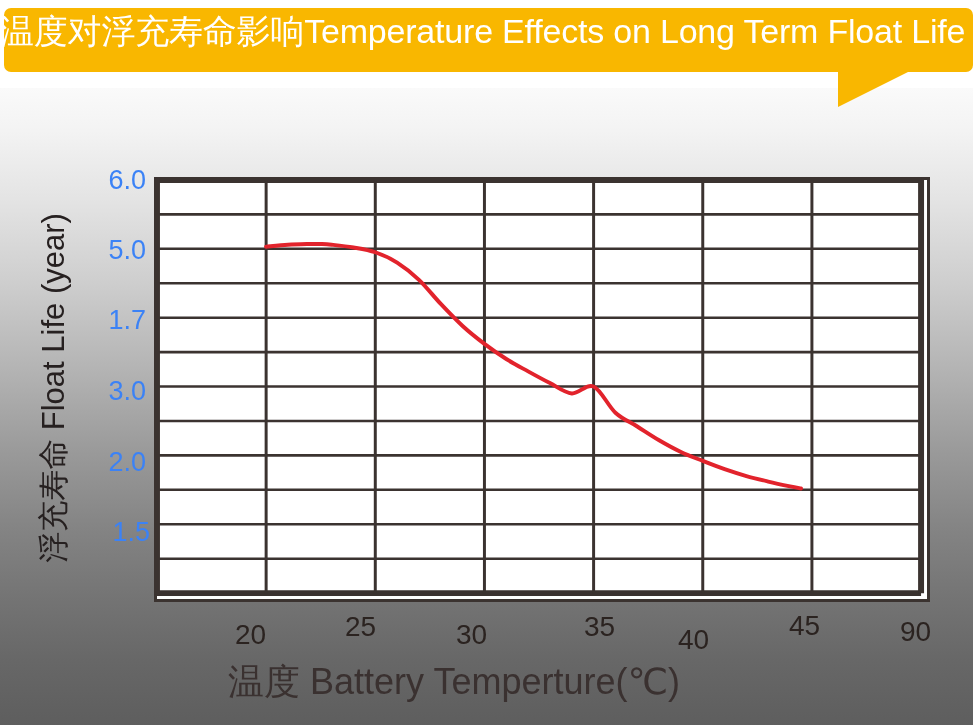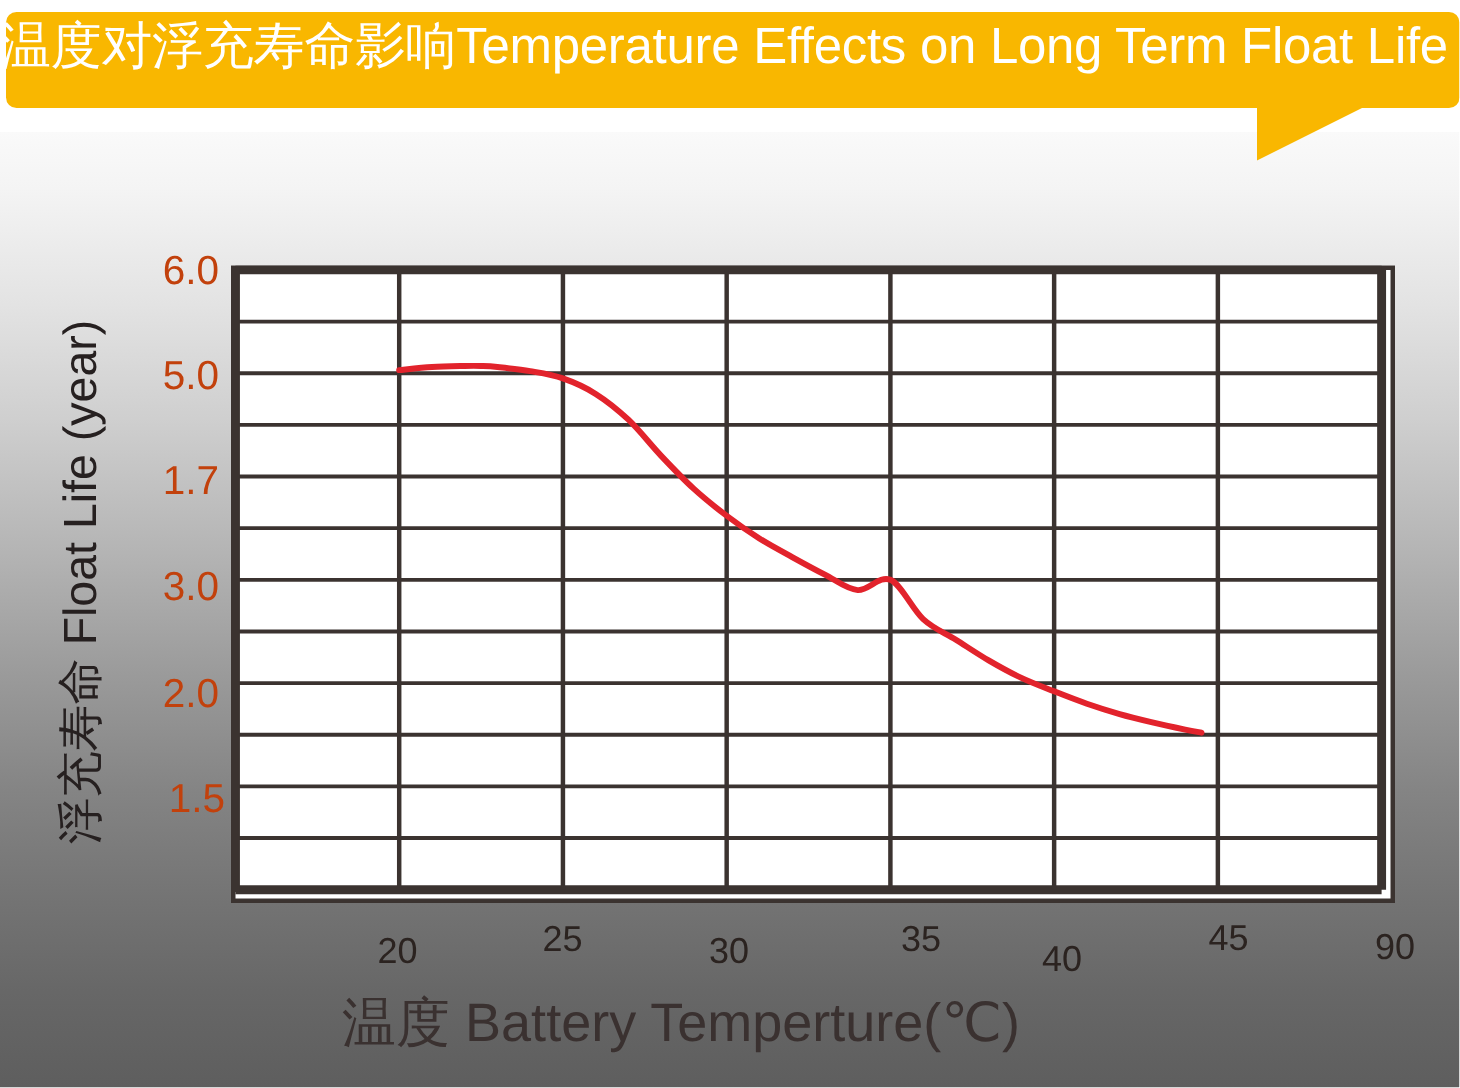--- a/index.html
+++ b/index.html
@@ -101,31 +101,31 @@
     position: absolute;
     left: -3px;
     top: -3px;
   }
 
   
   .ytick {
     position: absolute;
     text-align: right;
     width: 64px;
-    color: #c2410c;
+    color: #3b82f6;
     font-size: 27px;
     line-height: 27px;
     font-family: "Liberation Sans", "DejaVu Sans", sans-serif;
   }
   .xtick {
     position: absolute;
-    text-align: center;
+    text-align: left;
     width: 60px;
     color: #2b2320;
-    font-size: 24px;
+    font-size: 28px;
     line-height: 25px;
     font-family: "Liberation Sans", "DejaVu Sans", sans-serif;
   }
 
   
   .ylabel {
     position: absolute;
     left: -196px;
     top: 370px;
     width: 500px;

